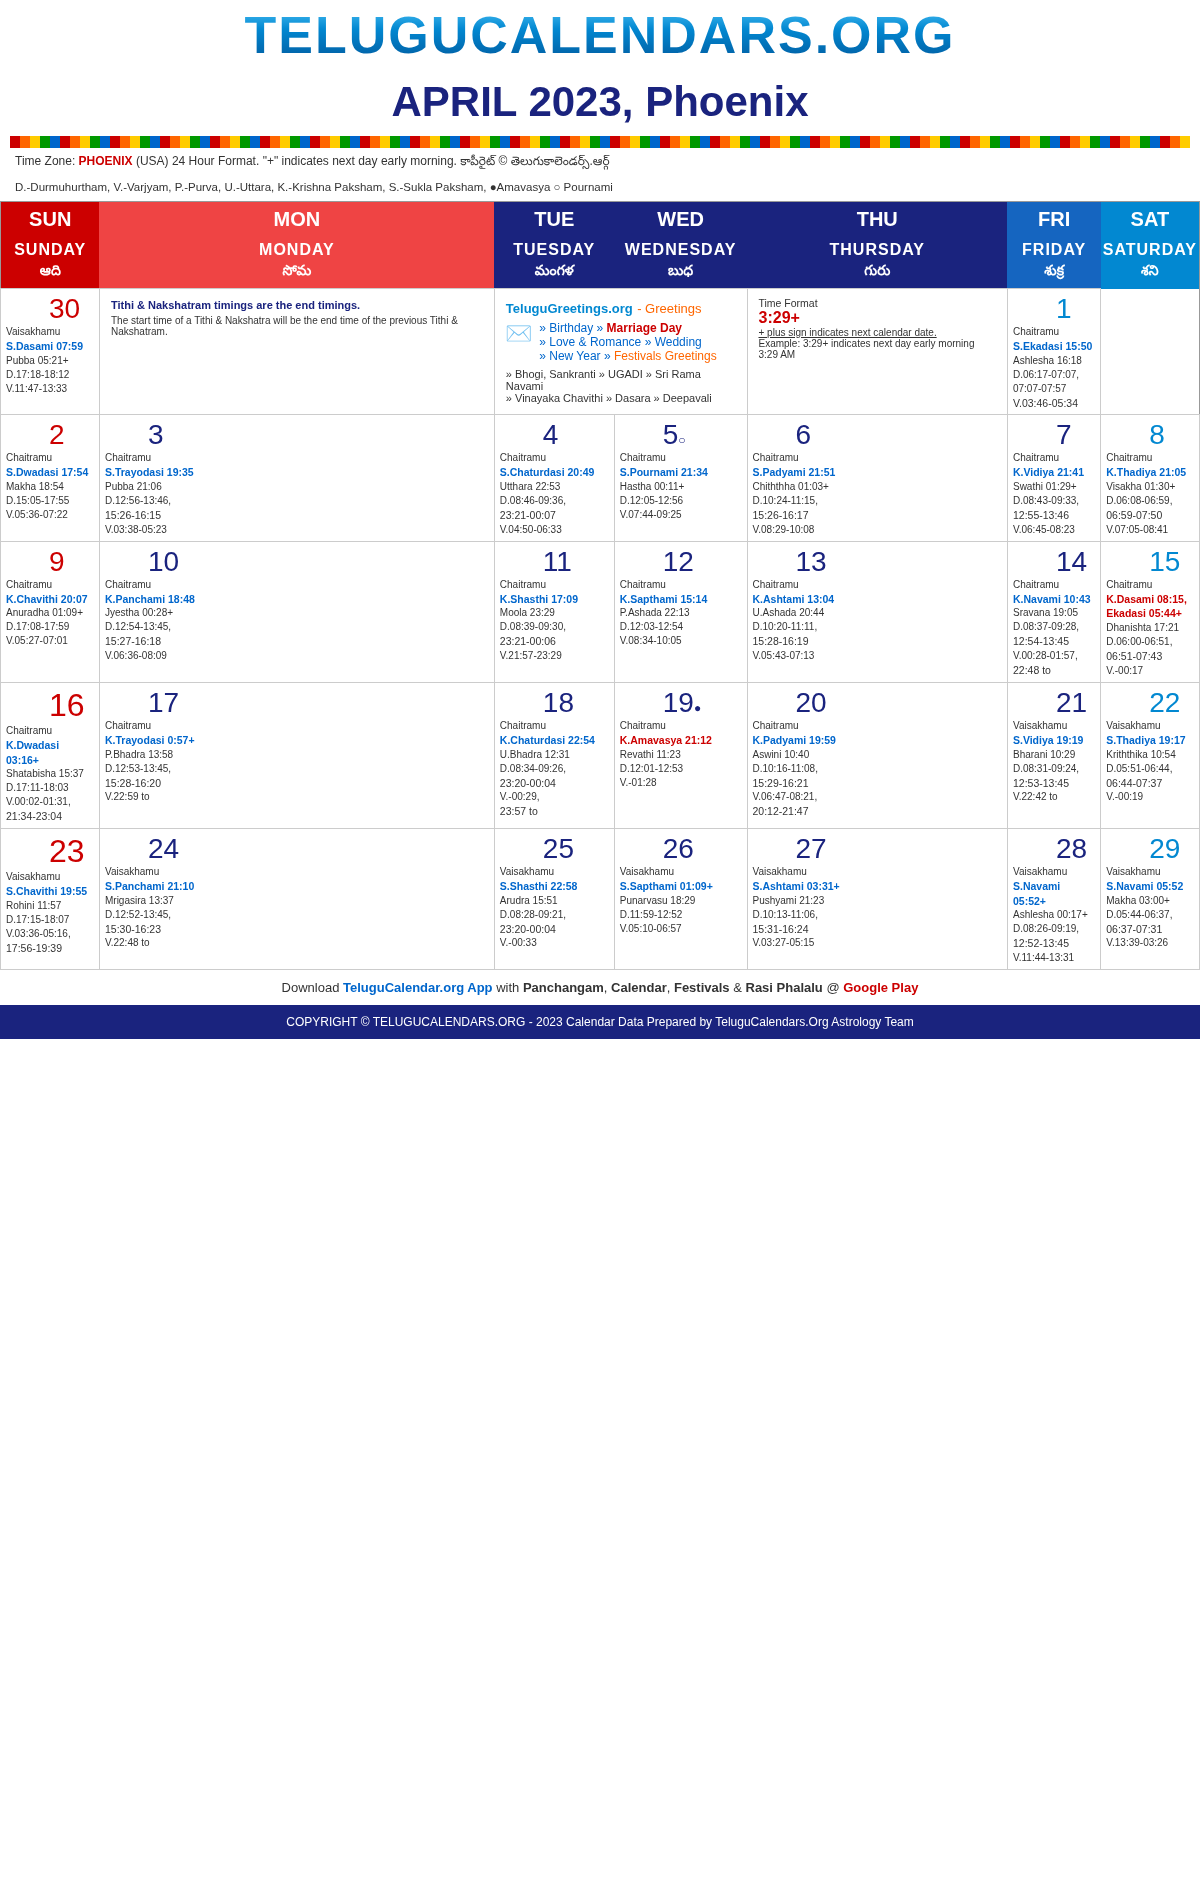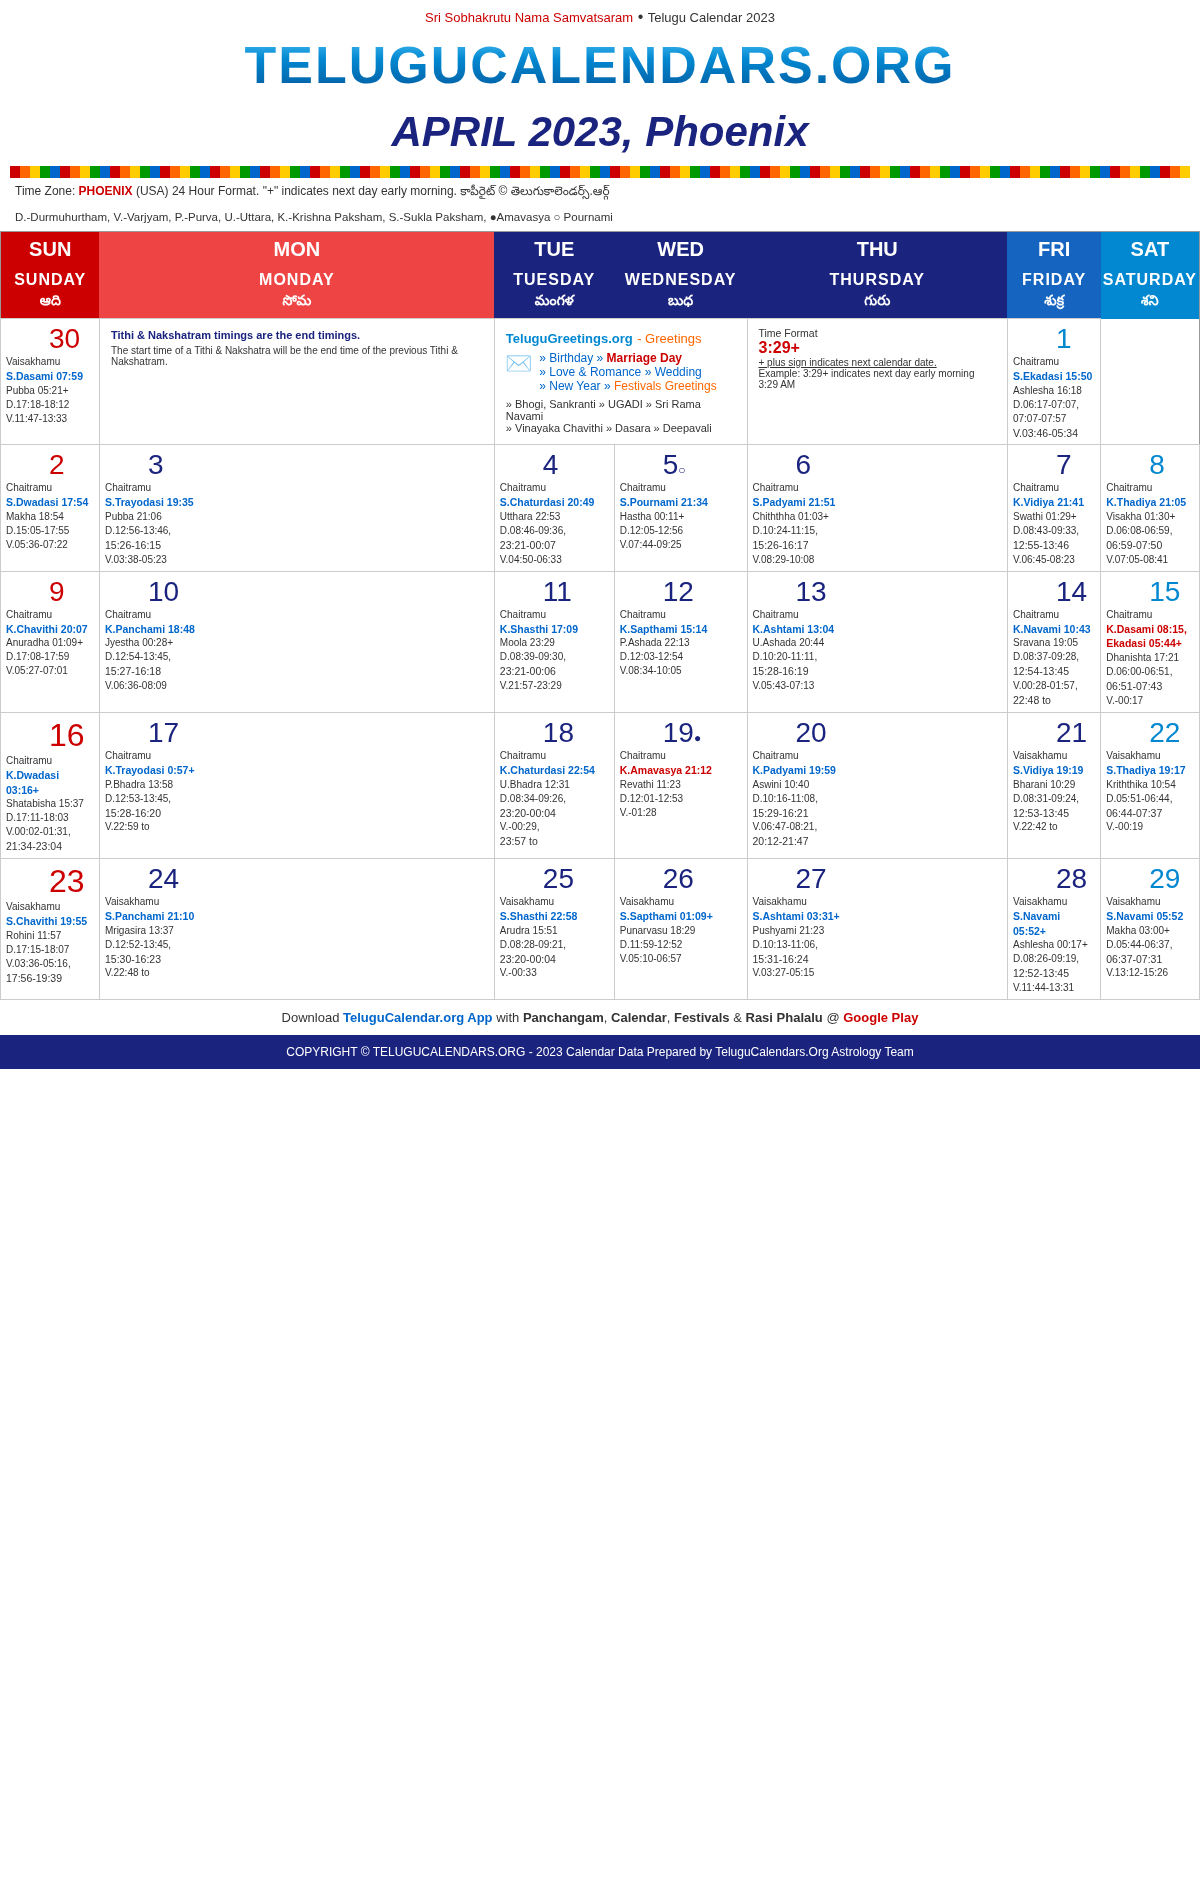--- a/index.html
+++ b/index.html
@@ -6,21 +6,21 @@
     body { font-family: Arial, sans-serif; background: #fff; width: 1200px; }
     
     .header-top { text-align: center; padding: 8px 0 4px; background: #fff; }
     
     .site-title { text-align: center; padding: 5px 0; }
     .site-title h1 { font-size: 52px; font-weight: 900; letter-spacing: 2px; 
       background: linear-gradient(180deg, #4fc3f7 0%, #0288d1 40%, #01579b 100%);
       -webkit-background-clip: text; -webkit-text-fill-color: transparent;
       text-shadow: none; font-family: 'Arial Black', sans-serif; }
     
-    .month-title { text-align: center; padding: 8px 0 10px; font-style: italic; }
+    .month-title { text-align: center; padding: 8px 0 10px; }
     .month-title h2 { font-size: 42px; font-weight: 900; color: #1a237e; font-family: 'Arial Black', sans-serif; }
     
     .decorative-border { height: 12px; background: repeating-linear-gradient(90deg, #cc0000 0px, #cc0000 10px, #ff6600 10px, #ff6600 20px, #ffcc00 20px, #ffcc00 30px, #009900 30px, #009900 40px, #0066cc 40px, #0066cc 50px); margin: 0 10px; }
     
     .timezone-info { font-size: 12px; padding: 6px 15px; color: #333; background: #fff; }
     .timezone-info .bold-red { color: #cc0000; font-weight: bold; }
     
     .legend { font-size: 11.5px; padding: 4px 15px 8px; color: #333; background: #fff; }
     
     .calendar-table { width: 100%; border-collapse: collapse; margin: 0; }
@@ -71,25 +71,20 @@
     .footer-copyright { background: #1a237e; color: #fff; text-align: center; padding: 10px; font-size: 12px; }
     
     .row-week td { height: 120px; }
     
     table { border: 1px solid #999; }
   </style>
 </head>
 <body>
 
 <div>
-  <div class="header-top">
-    <span style="font-size:13px;color:#cc0000;">Sri Sobhakrutu Nama Samvatsaram</span>
-    <span style="color:#333;"> • </span>
-    <span style="font-size:13px;color:#333;">Telugu Calendar 2023</span>
-  </div>
 
   <div class="site-title">
     <h1>TELUGUCALENDARS.ORG</h1>
   </div>
 
   <div class="month-title">
     <h2>APRIL 2023, Phoenix</h2>
   </div>
 
   <div class="decorative-border"></div>
@@ -512,21 +507,21 @@
         </div>
       </td>
       <td>
         <div class="date-num saturday">29</div>
         <div class="cell-content">
           <div class="masa">Vaisakhamu</div>
           <div class="tithi">S.Navami 05:52</div>
           <div class="star">Makha 03:00+</div>
           <div class="dur">D.05:44-06:37,</div>
           <div>06:37-07:31</div>
-          <div class="var">V.13:12-15:26</div>
+          <div class="var">V.13:39-03:26</div>
         </div>
       </td>
     </tr>
   </tbody>
 </table>
 
 <div class="footer-download">
   Download <a>TeluguCalendar.org App</a> with <strong>Panchangam</strong>, <strong>Calendar</strong>, <strong>Festivals</strong> &amp; <strong>Rasi Phalalu</strong> @ <a style="color:#cc0000;font-weight:bold;">Google Play</a>
 </div>
 

